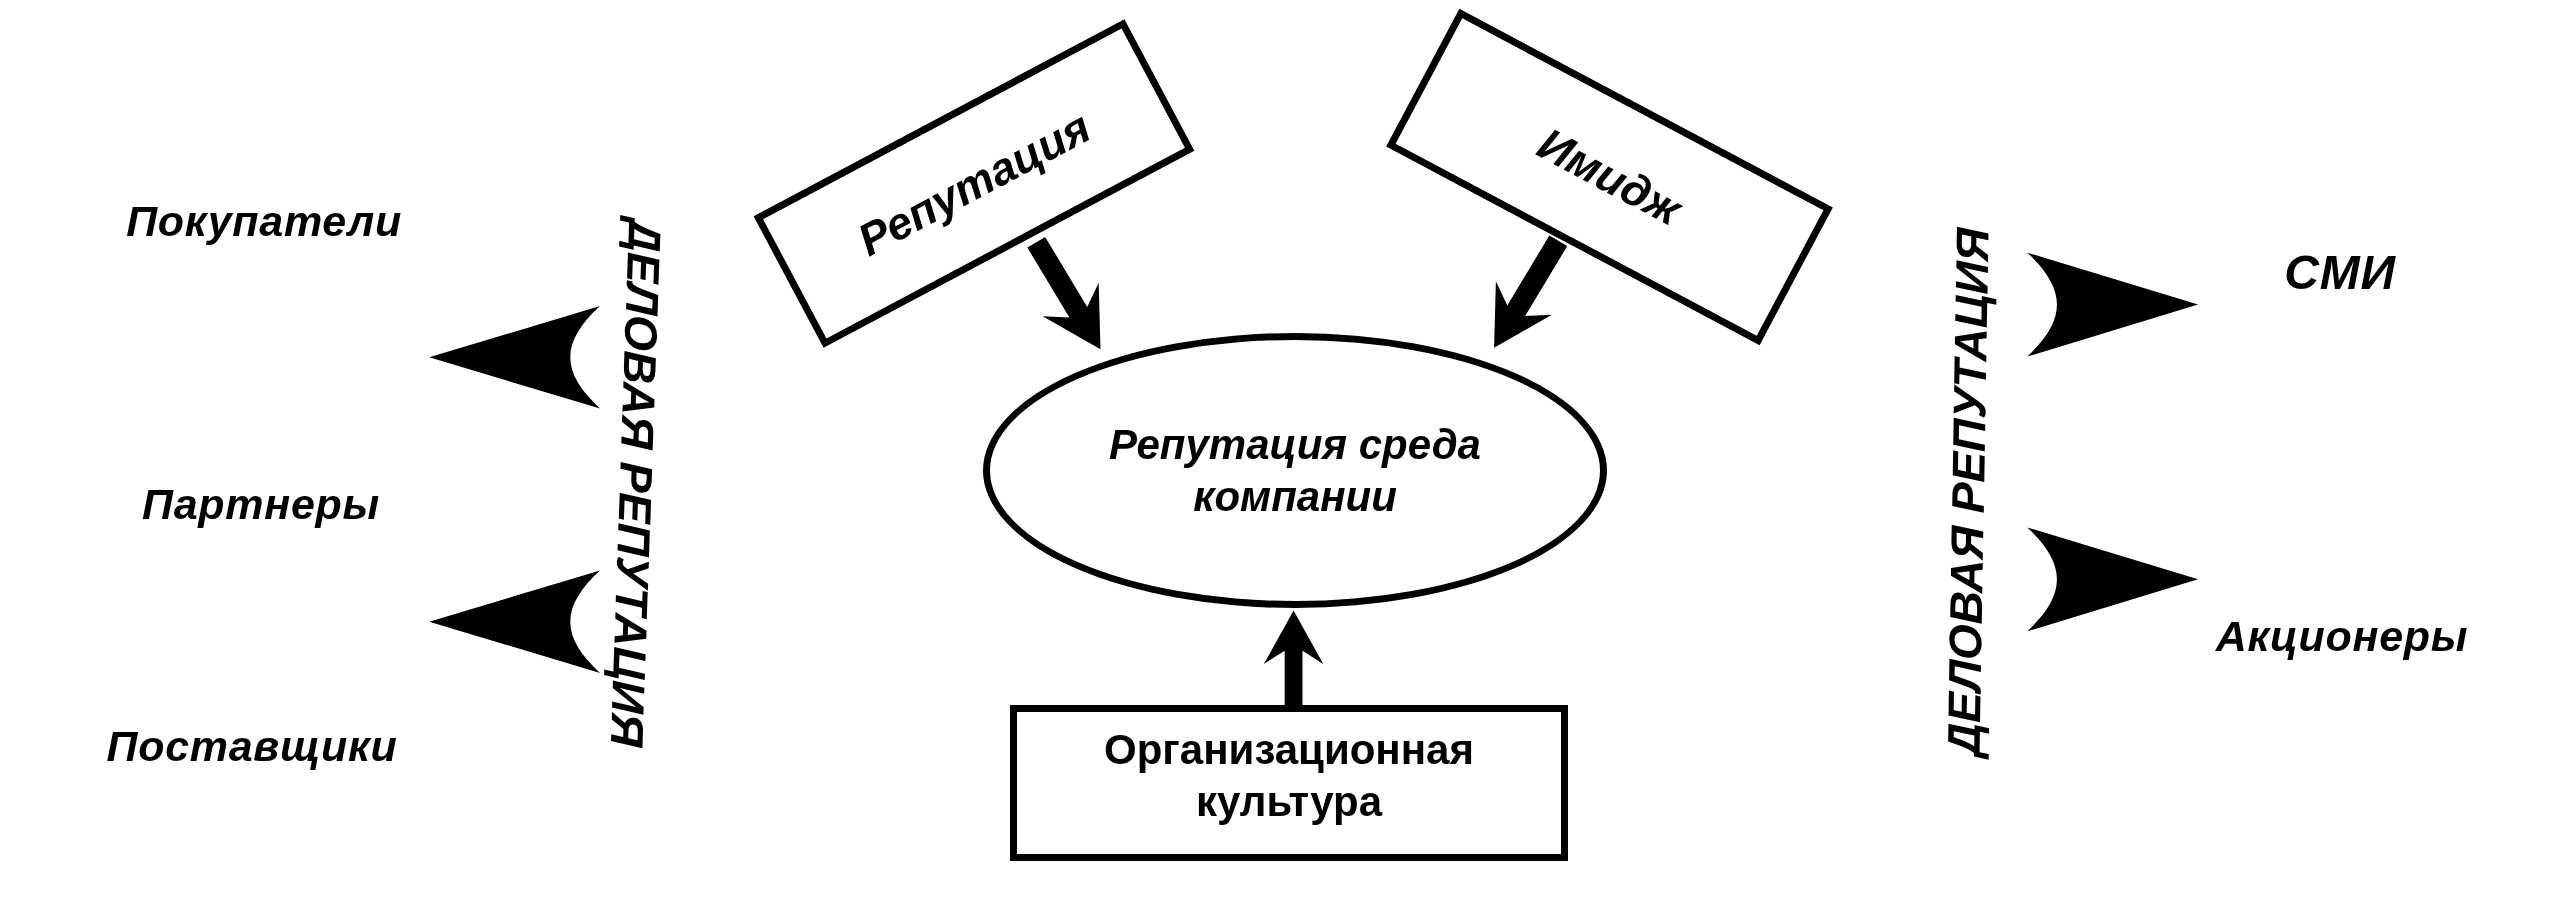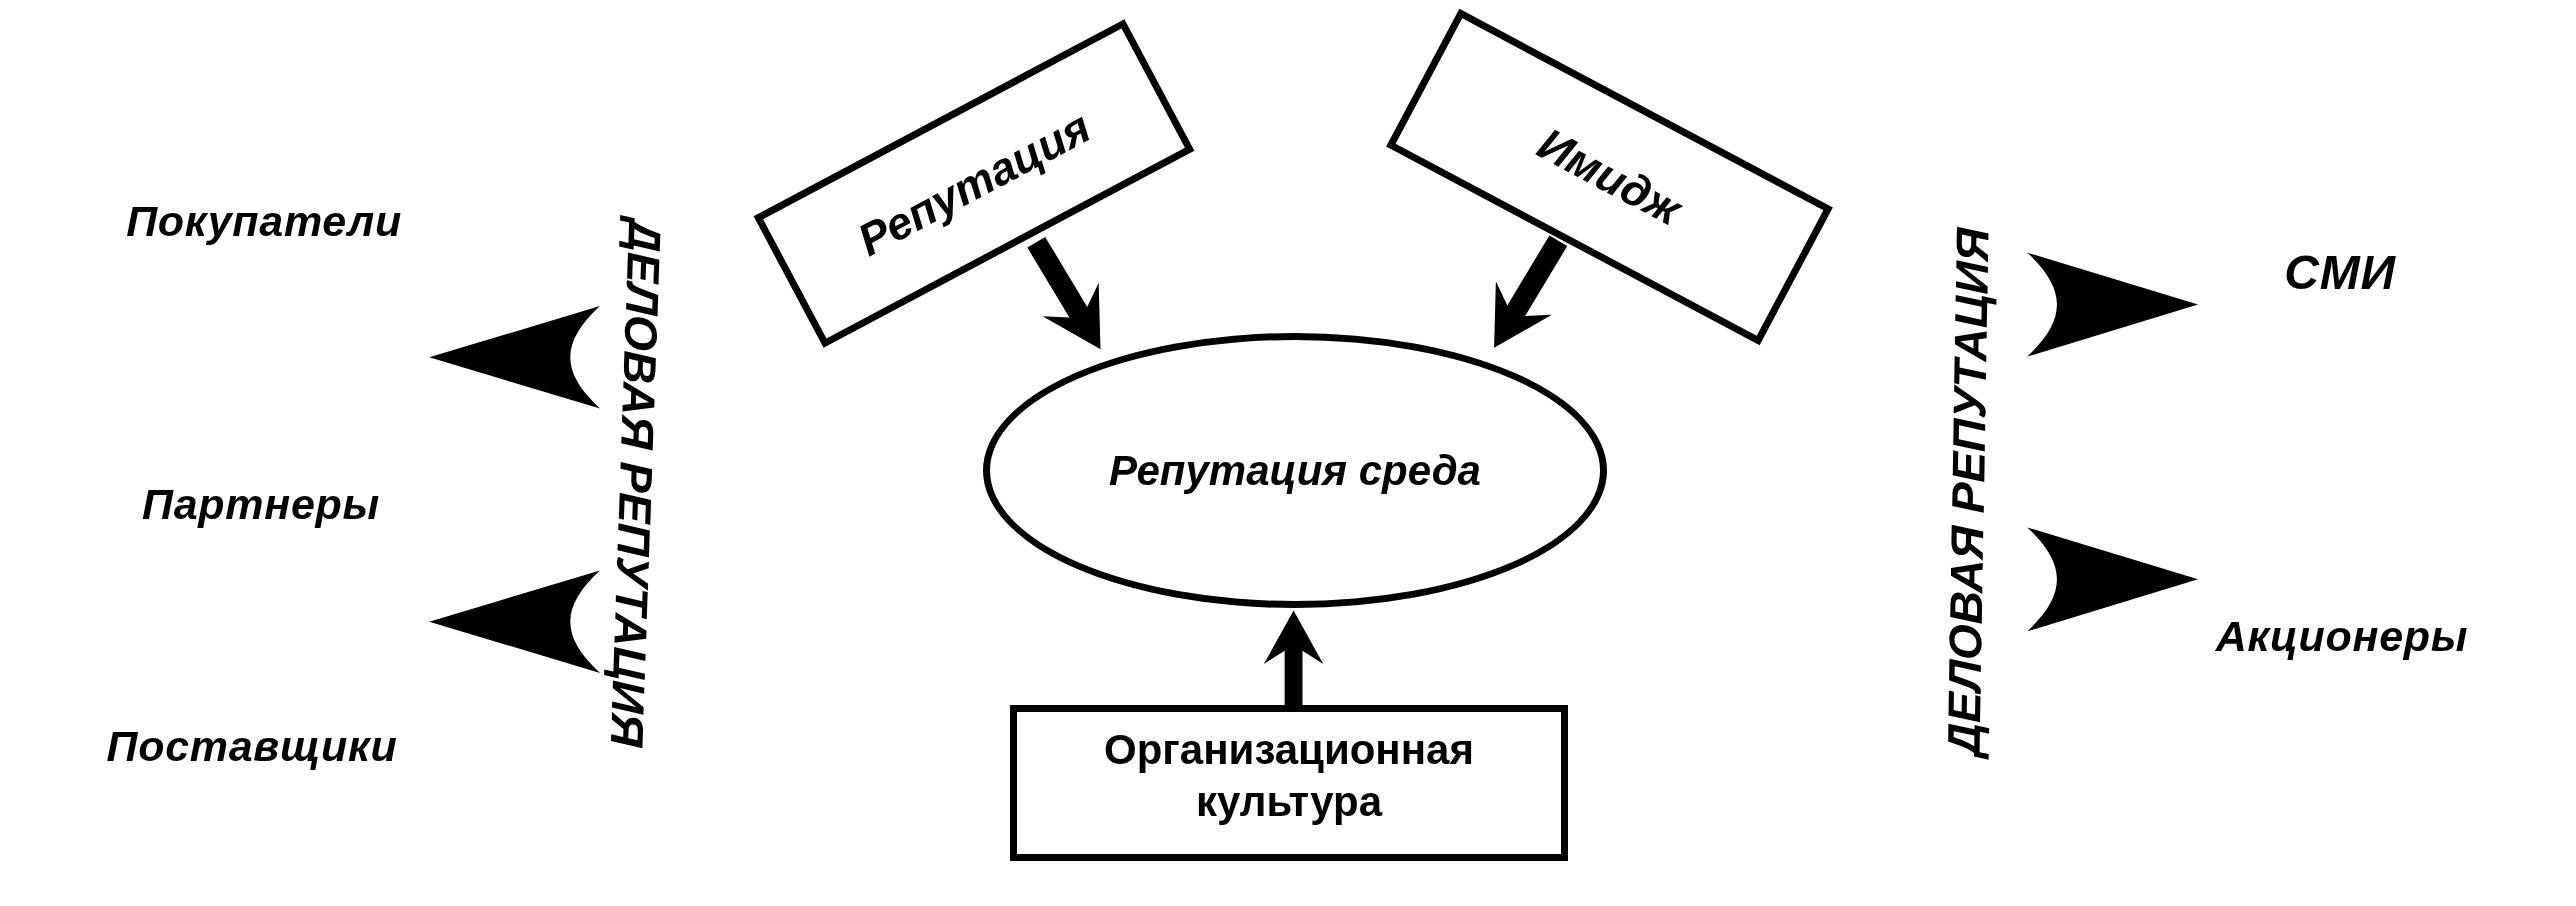--- a/index.html
+++ b/index.html
@@ -91,20 +91,21 @@
   <div class="node box-reputation">
     <span class="line">Репутация</span>
   </div>
 
   <div class="node box-image">
     <span class="line">Имидж</span>
   </div>
 
   <div class="node ellipse-env">
     <span class="line">Репутация среда</span>
+    <span class="line">компании</span>
   </div>
 
   <div class="node box-culture">
     <span class="line">Организационная</span>
     <span class="line">культура</span>
   </div>
 
   <div class="side-label lbl-smi">СМИ</div>
   <div class="side-label lbl-shareholders">Акционеры</div>
 

